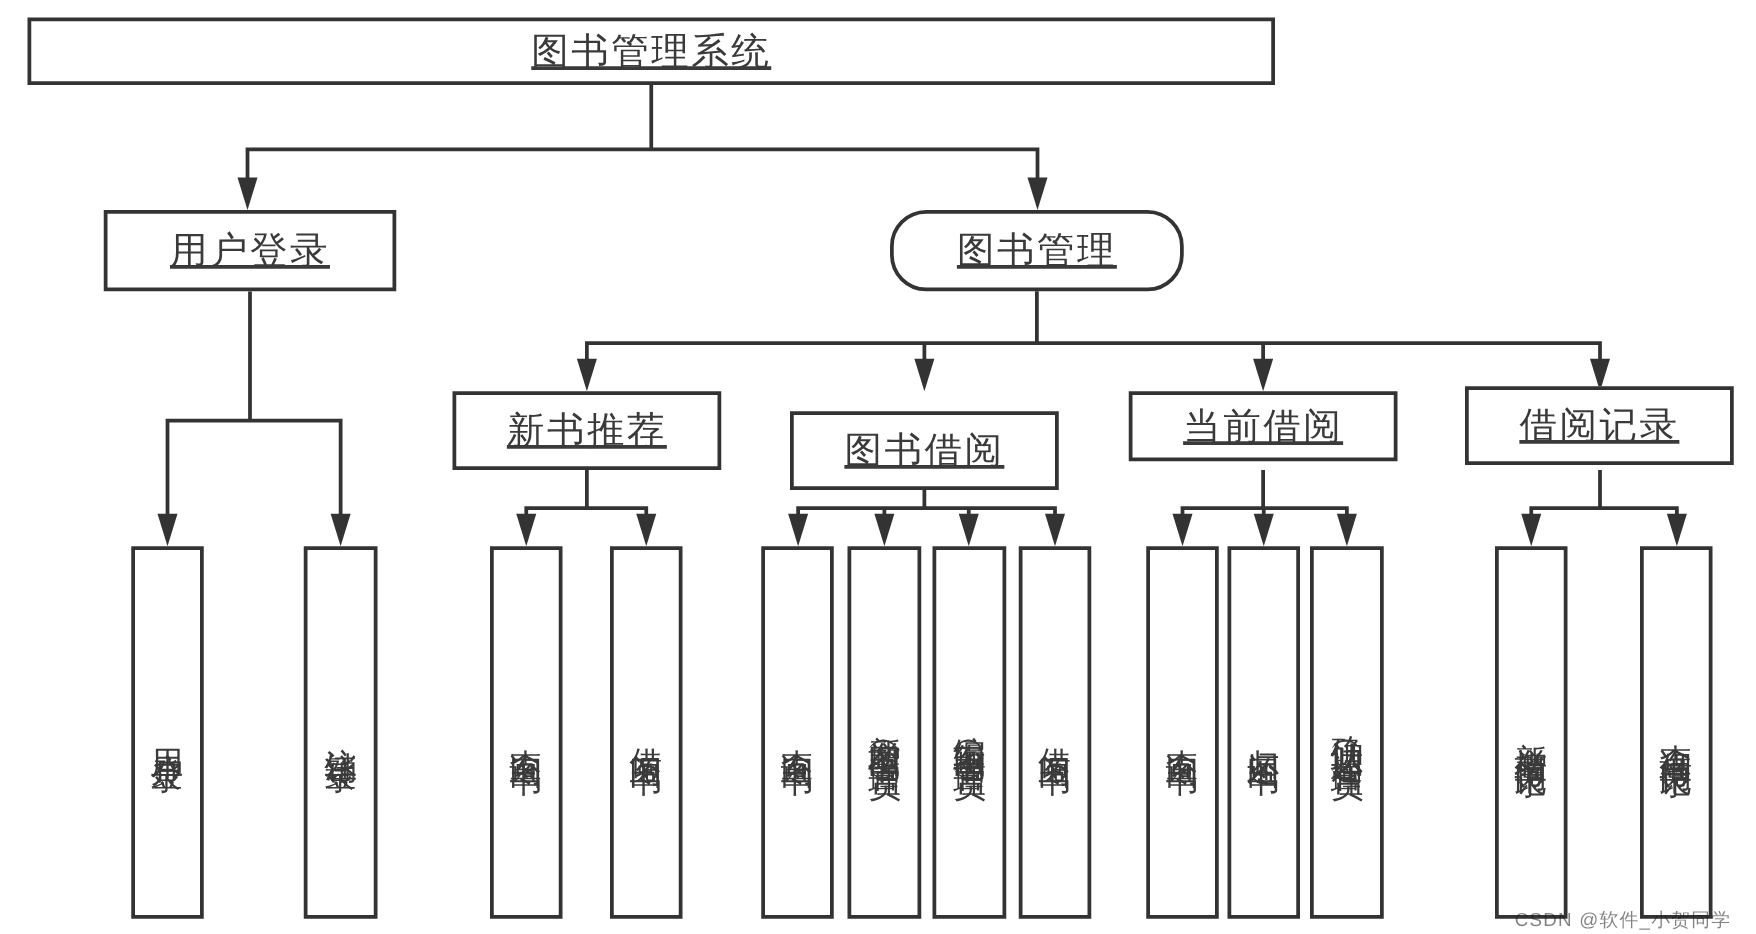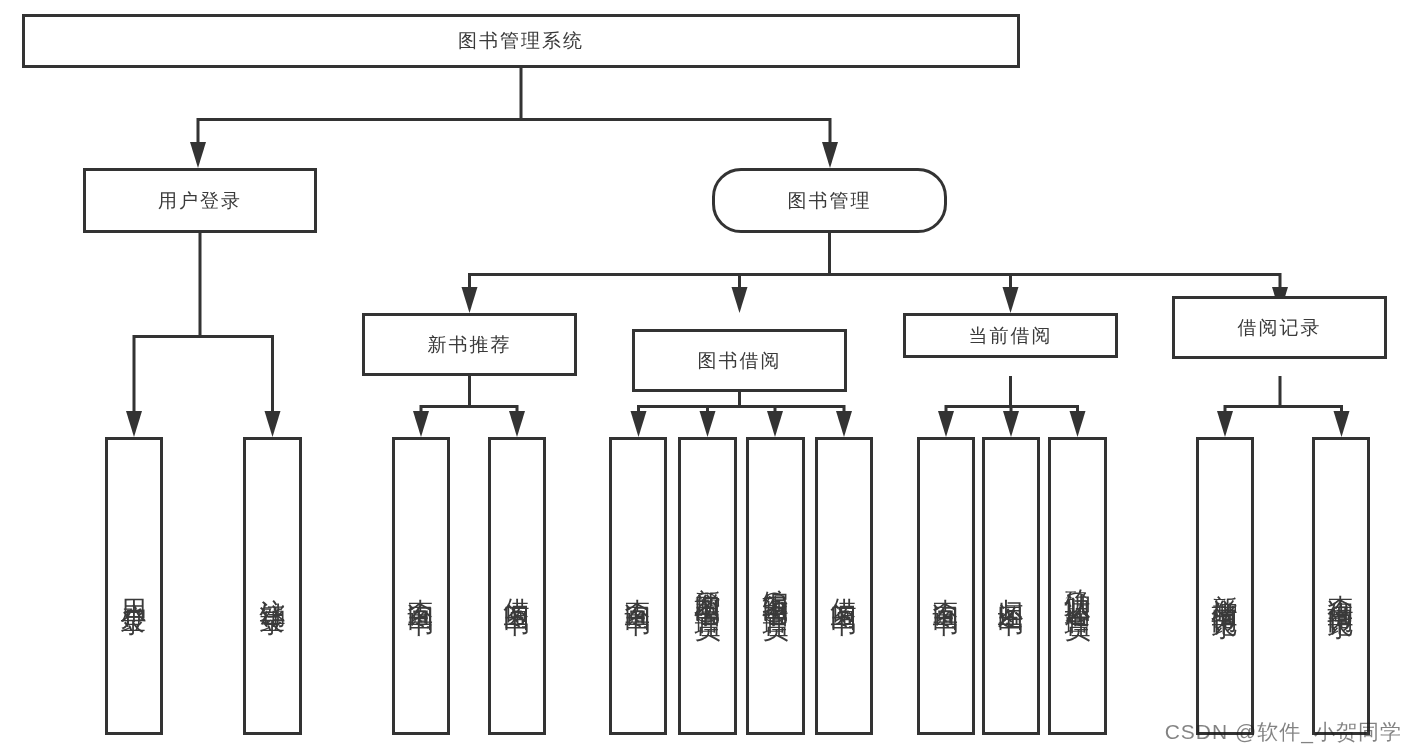--- a/index.html
+++ b/index.html
@@ -5,28 +5,28 @@
   html,body{margin:0;padding:0;background:#ffffff;}
   .stage{
     position:relative;width:1405px;height:747px;background:#ffffff;overflow:hidden;
     font-family:"Liberation Sans","DejaVu Sans",sans-serif;color:#3a3a3a;
   }
   .wires{position:absolute;left:0;top:0;z-index:1;}
   .node{
     position:absolute;box-sizing:border-box;border:3px solid #333333;background:#ffffff;
     z-index:2;display:flex;align-items:center;justify-content:center;
   }
-  .h{font-size:19px;letter-spacing:2px;white-space:nowrap;}
+  .h{font-size:30px;letter-spacing:2px;white-space:nowrap;text-decoration:underline;}
   .v{
     display:block;writing-mode:vertical-rl;text-orientation:mixed;
     font-size:26px;letter-spacing:4px;text-align:center;line-height:52px;
   }
   .watermark{
-    position:absolute;right:3px;bottom:1px;z-index:3;
-    font-size:21px;letter-spacing:1px;color:rgba(28,28,28,0.55);white-space:nowrap;
+    position:absolute;right:20px;bottom:1px;z-index:3;
+    font-size:15px;letter-spacing:1px;color:rgba(28,28,28,0.55);white-space:nowrap;
   }
 </style>
 </head>
 <body>
 
 <div class="stage">
 
   <svg class="wires" width="1405" height="747" viewBox="0 0 1405 747" aria-hidden="true">
     <g stroke="#333333" stroke-width="3" fill="none">
 
@@ -67,22 +67,22 @@
     </g>
   </svg>
 
   <div class="node h" style="left:22px;top:14px;width:998px;height:54px;">图书管理系统</div>
 
   <div class="node h" style="left:83px;top:168px;width:234px;height:65px;">用户登录</div>
   <div class="node h" style="left:712px;top:168px;width:235px;height:65px;border-radius:29px;">图书管理</div>
 
   <div class="node h" style="left:362px;top:313px;width:215px;height:63px;text-align:right;">新书推荐</div>
   <div class="node h" style="left:632px;top:313px;width:215px;height:63px;margin-top:16px;">图书借阅</div>
-  <div class="node h" style="left:903px;top:313px;width:215px;height:45px;">当前借阅</div>
-  <div class="node h" style="left:1172px;top:296px;width:215px;height:63px;">借阅记录</div>
+  <div class="node h" style="left:903px;top:313px;width:215px;height:56px;">当前借阅</div>
+  <div class="node h" style="left:1172px;top:309px;width:215px;height:63px;">借阅记录</div>
 
   <div class="node v" style="left:105px;top:437px;width:58px;height:298px;">用户登录</div>
   <div class="node v" style="left:243px;top:437px;width:59px;height:298px;">注销登录</div>
 
   <div class="node v" style="left:392px;top:437px;width:58px;height:298px;">查询图书</div>
   <div class="node v" style="left:488px;top:437px;width:58px;height:298px;">借阅图书</div>
 
   <div class="node v" style="left:609px;top:437px;width:58px;height:298px;">查询图书</div>
   <div class="node v" style="left:678px;top:437px;width:59px;height:298px;">新增图书（管理员）</div>
   <div class="node v" style="left:746px;top:437px;width:59px;height:298px;">编辑图书（管理员）</div>

